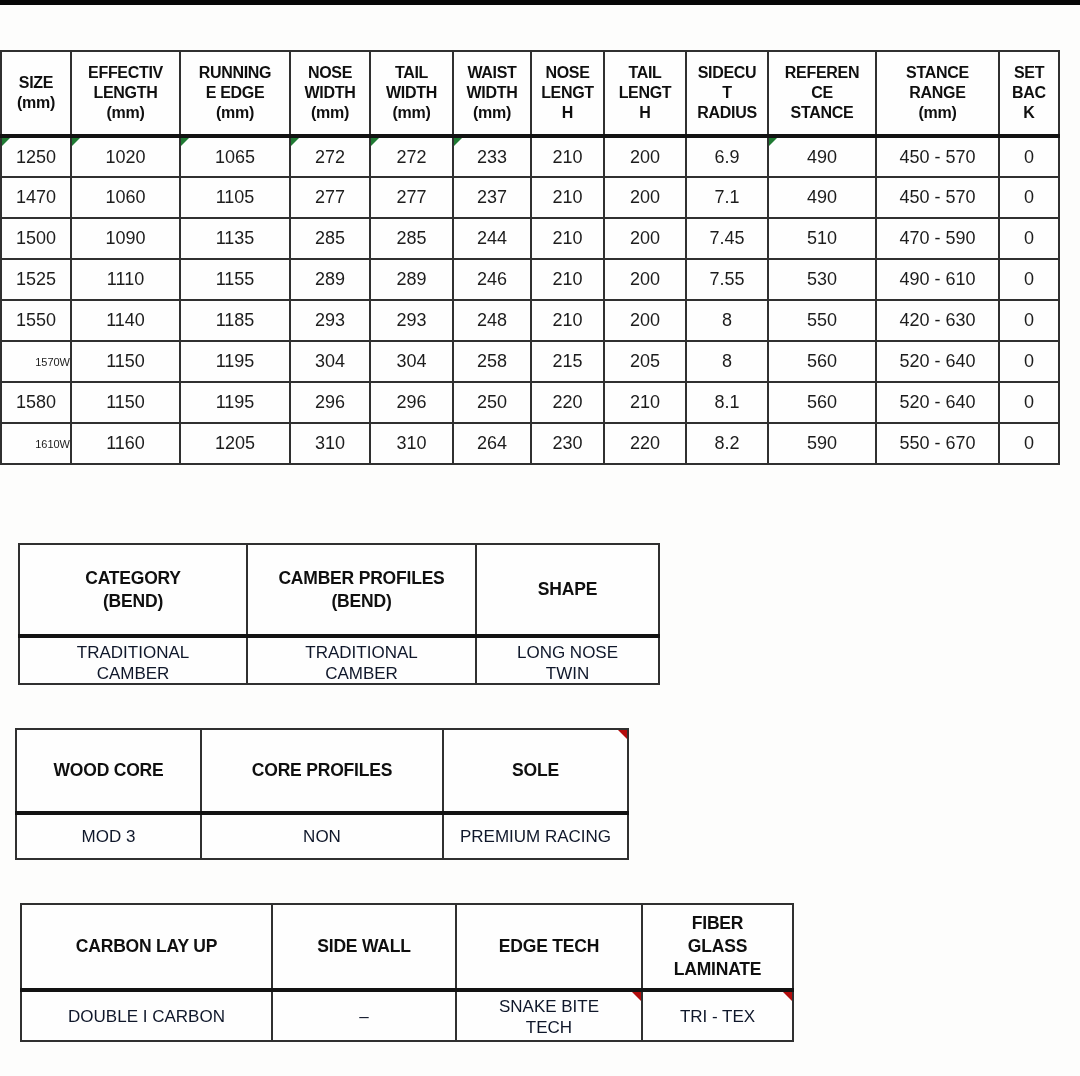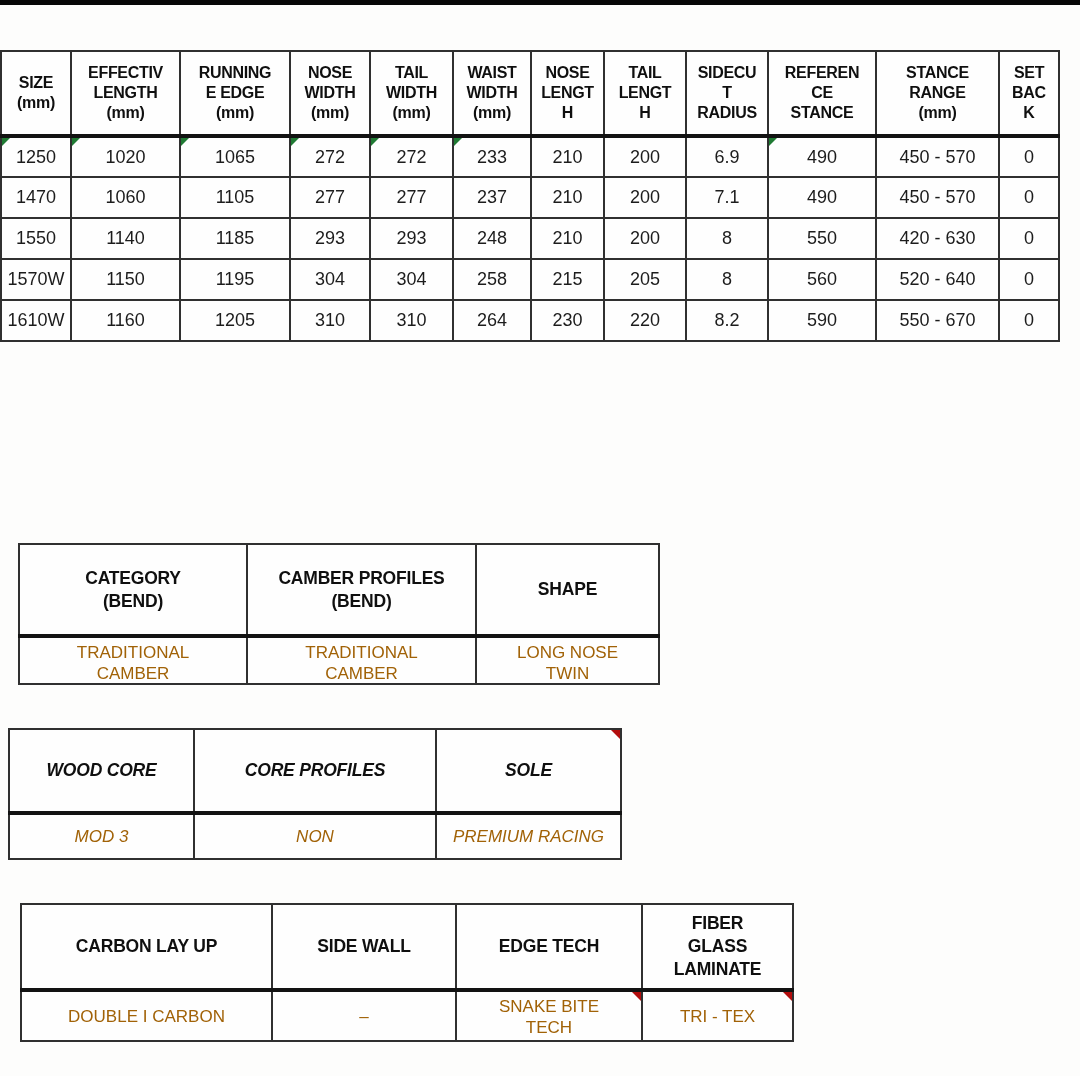--- a/index.html
+++ b/index.html
@@ -32,47 +32,47 @@
   #spec col:nth-child(7){width:73px}
   #spec col:nth-child(8){width:82px}
   #spec col:nth-child(9){width:82px}
   #spec col:nth-child(10){width:108px}
   #spec col:nth-child(11){width:123px}
   #spec col:nth-child(12){width:60px}
   #spec thead tr{height:85px;}
   #spec thead th{font-size:16px;line-height:20px;letter-spacing:-0.3px;}
   #spec tbody tr{height:41px;}
   #spec tbody td{font-size:18px;color:#1c1c1c;}
-  #spec td.wsize{font-size:18px;}
+  #spec td.wsize{font-size:11px;text-align:right;}
 
   
   #bend{left:18px;top:543px;width:640px;}
   #bend col:nth-child(1){width:228px}
   #bend col:nth-child(2){width:229px}
   #bend col:nth-child(3){width:183px}
   #bend .hrow{height:92px;}
   #bend .vrow{height:47px;}
 
-  #core{left:8px;top:728px;width:612px;font-style:italic;}
+  #core{left:15px;top:728px;width:612px;}
   #core col:nth-child(1){width:185px}
   #core col:nth-child(2){width:242px}
   #core col:nth-child(3){width:185px}
   #core .hrow{height:84px;}
   #core .vrow{height:46px;}
 
   #constr{left:20px;top:903px;width:772px;}
   #constr col:nth-child(1){width:251px}
   #constr col:nth-child(2){width:184px}
   #constr col:nth-child(3){width:186px}
   #constr col:nth-child(4){width:151px}
   #constr .hrow{height:86px;}
   #constr .vrow{height:51px;margin-left:37px;}
 
   .small thead th{font-size:17.5px;line-height:23px;letter-spacing:-0.2px;}
-  .small tbody td{font-size:17px;color:#a16207;font-stretch:condensed;}
+  .small tbody td{font-size:17px;color:#0f172a;font-stretch:condensed;}
   .small td .lines{line-height:21px;}
   .small td.two-line{vertical-align:top;}
   .small td.two-line .lines{height:41px;overflow:hidden;padding-top:4px;}
 
   
   .flag-green::before{
     content:"";position:absolute;left:0;top:0;width:0;height:0;
     border-top:8px solid var(--flag-green,#1f7a33);
     border-right:8px solid transparent;
   }
@@ -189,20 +189,48 @@
           <td>277</td>
           <td>237</td>
           <td>210</td>
           <td>200</td>
           <td>7.1</td>
           <td>490</td>
           <td>450 - 570</td>
           <td>0</td>
         </tr>
         <tr>
+          <td>1500</td>
+          <td>1090</td>
+          <td>1135</td>
+          <td>285</td>
+          <td>285</td>
+          <td>244</td>
+          <td>210</td>
+          <td>200</td>
+          <td>7.45</td>
+          <td>510</td>
+          <td>470 - 590</td>
+          <td>0</td>
+        </tr>
+        <tr>
+          <td>1525</td>
+          <td>1110</td>
+          <td>1155</td>
+          <td>289</td>
+          <td>289</td>
+          <td>246</td>
+          <td>210</td>
+          <td>200</td>
+          <td>7.55</td>
+          <td>530</td>
+          <td>490 - 610</td>
+          <td>0</td>
+        </tr>
+        <tr>
           <td>1550</td>
           <td>1140</td>
           <td>1185</td>
           <td>293</td>
           <td>293</td>
           <td>248</td>
           <td>210</td>
           <td>200</td>
           <td>8</td>
           <td>550</td>
@@ -217,20 +245,34 @@
           <td>304</td>
           <td>258</td>
           <td>215</td>
           <td>205</td>
           <td>8</td>
           <td>560</td>
           <td>520 - 640</td>
           <td>0</td>
         </tr>
         <tr>
+          <td>1580</td>
+          <td>1150</td>
+          <td>1195</td>
+          <td>296</td>
+          <td>296</td>
+          <td>250</td>
+          <td>220</td>
+          <td>210</td>
+          <td>8.1</td>
+          <td>560</td>
+          <td>520 - 640</td>
+          <td>0</td>
+        </tr>
+        <tr>
           <td class="wsize">1610W</td>
           <td>1160</td>
           <td>1205</td>
           <td>310</td>
           <td>310</td>
           <td>264</td>
           <td>230</td>
           <td>220</td>
           <td>8.2</td>
           <td>590</td>

